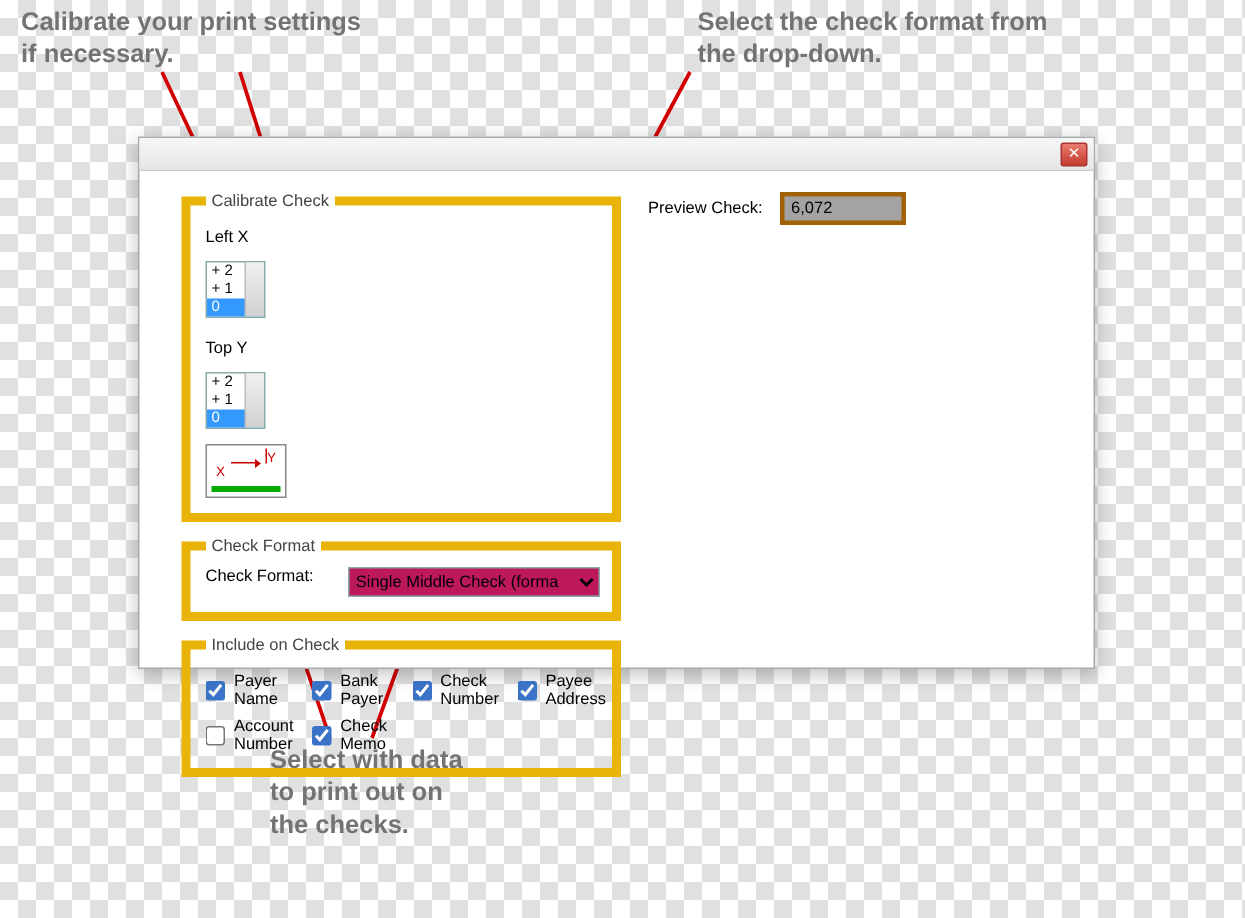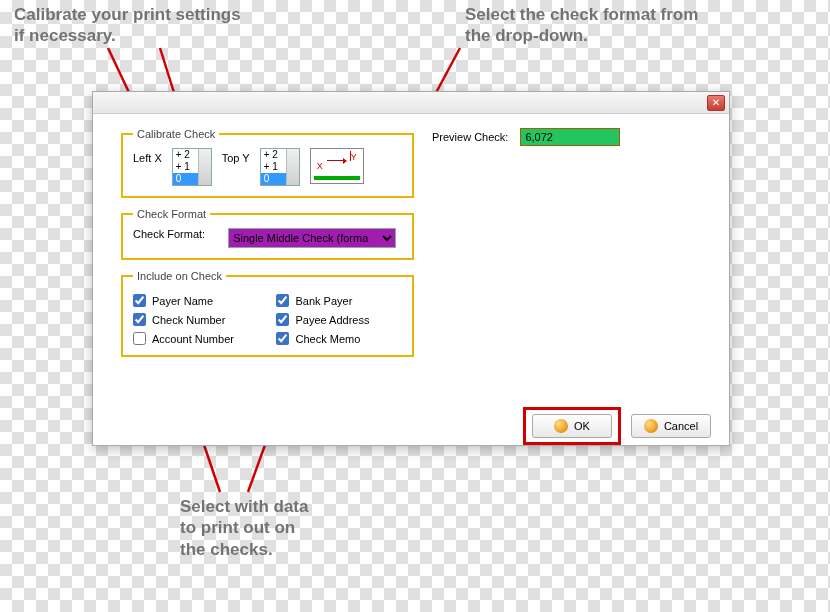--- a/index.html
+++ b/index.html
@@ -48,31 +48,31 @@
     cursor: pointer;
   }
   .content {
     display: flex;
     padding: 14px 18px 0 28px;
     gap: 18px;
     height: 292px;
   }
   .col { flex: 1; }
   fieldset.gb {
-    border: 2px solid #eab308;
+    border: 6px solid #eab308;
     padding: 8px 4px 10px 10px;
     margin-bottom: 10px;
     font-size: 11px;
   }
   fieldset.gb > legend {
     padding: 0 4px;
     color: #444;
     font-size: 11px;
   }
-  .cal-row { display: flex; align-items: flex-start; gap: 10px; }
+  .cal-row { display: flex; align-items: flex-start; gap: 10px; flex-direction: column; }
   .cal-label { padding-top: 4px; }
   .spinner {
     width: 40px;
     border: 1px solid #8aa;
     font-size: 10px;
     line-height: 12px;
     background: #fff;
     position: relative;
   }
   .spinner div { padding: 0 3px; }
@@ -108,36 +108,36 @@
     border-left:4px solid #c00; border-top:3px solid transparent; border-bottom:3px solid transparent;
   }
   .preview-icon .ay {
     position:absolute; top:2px; right:12px; width:1px; height:10px; background:#c00;
   }
   .fmt-row { display:flex; align-items:flex-start; gap:23px; }
   select.combo {
     width: 168px;
     font-size: 11px;
     border: 1px solid #8aa;
-    background: #a21caf;
+    background: #be185d;
     height: 20px;
   }
   .include-grid {
     display: grid;
-    grid-template-columns: 1fr 1fr;
+    grid-template-columns: 1fr 1fr 1fr 1fr;
     row-gap: 6px;
     column-gap: 12px;
     padding-top: 4px;
   }
   .cb-row { display:flex; align-items:center; gap:6px; font-size:11px; }
   input[type=checkbox] { width:13px; height:13px; accent-color:#3a72c8; }
   .right-head { font-size:11px; color:#444; margin-bottom:10px; }
   .start-row { display:flex; align-items:center; gap:12px; margin-bottom:18px; }
   .start-row input {
-    width:100px; font-size:11px; border:1px solid #a16207; padding:2px 4px; background:#22c55e;
+    width:84px; font-size:11px; border:3px solid #a16207; padding:2px 4px; background:#a3a3a3;
   }
   .confirm-text { font-size:11px; color:#444; line-height:1.35; margin-bottom:50px; }
   .footer {
     height: 40px;
     display:flex;
     justify-content:flex-end;
     align-items:center;
     gap:10px;
     padding: 0 18px;
   }
@@ -277,25 +277,13 @@
     </div>
 
     <div class="col" style="flex:1">
       <div class="start-row">
         <span>Preview Check:</span>
         <input type="text" value="6,072" style="">
       </div>
     </div>
   </div>
 
-  <div class="footer">
-    <span class="highlight-ok">
-      <button class="btn">
-        <span class="btn-icon"></span>
-        <span>OK</span>
-      </button>
-    </span>
-    <button class="btn">
-      <span class="btn-icon"></span>
-      <span>Cancel</span>
-    </button>
-  </div>
 </div>
 
 </body></html>

